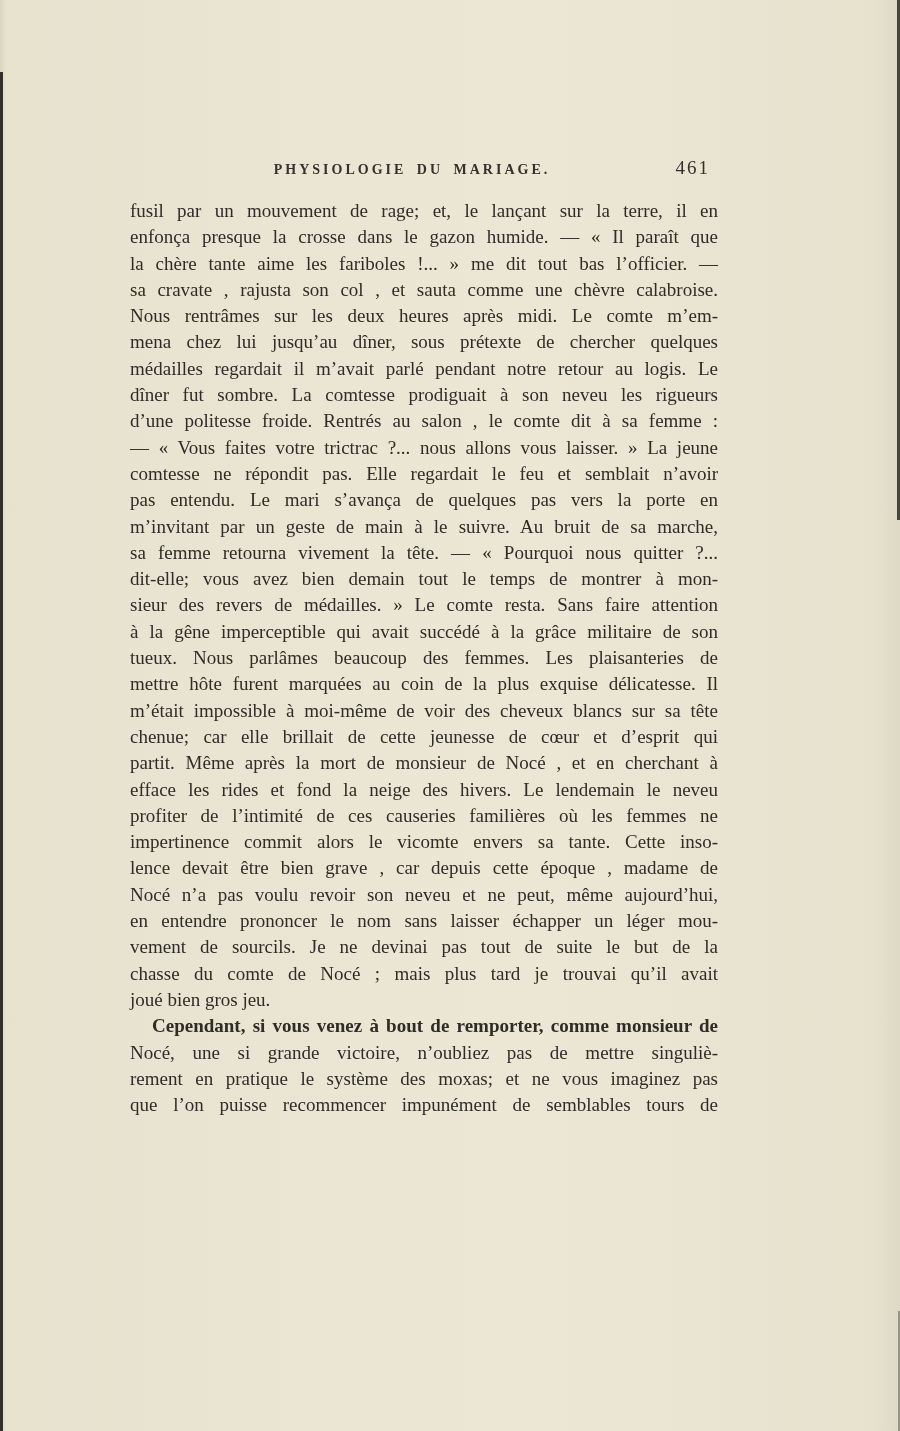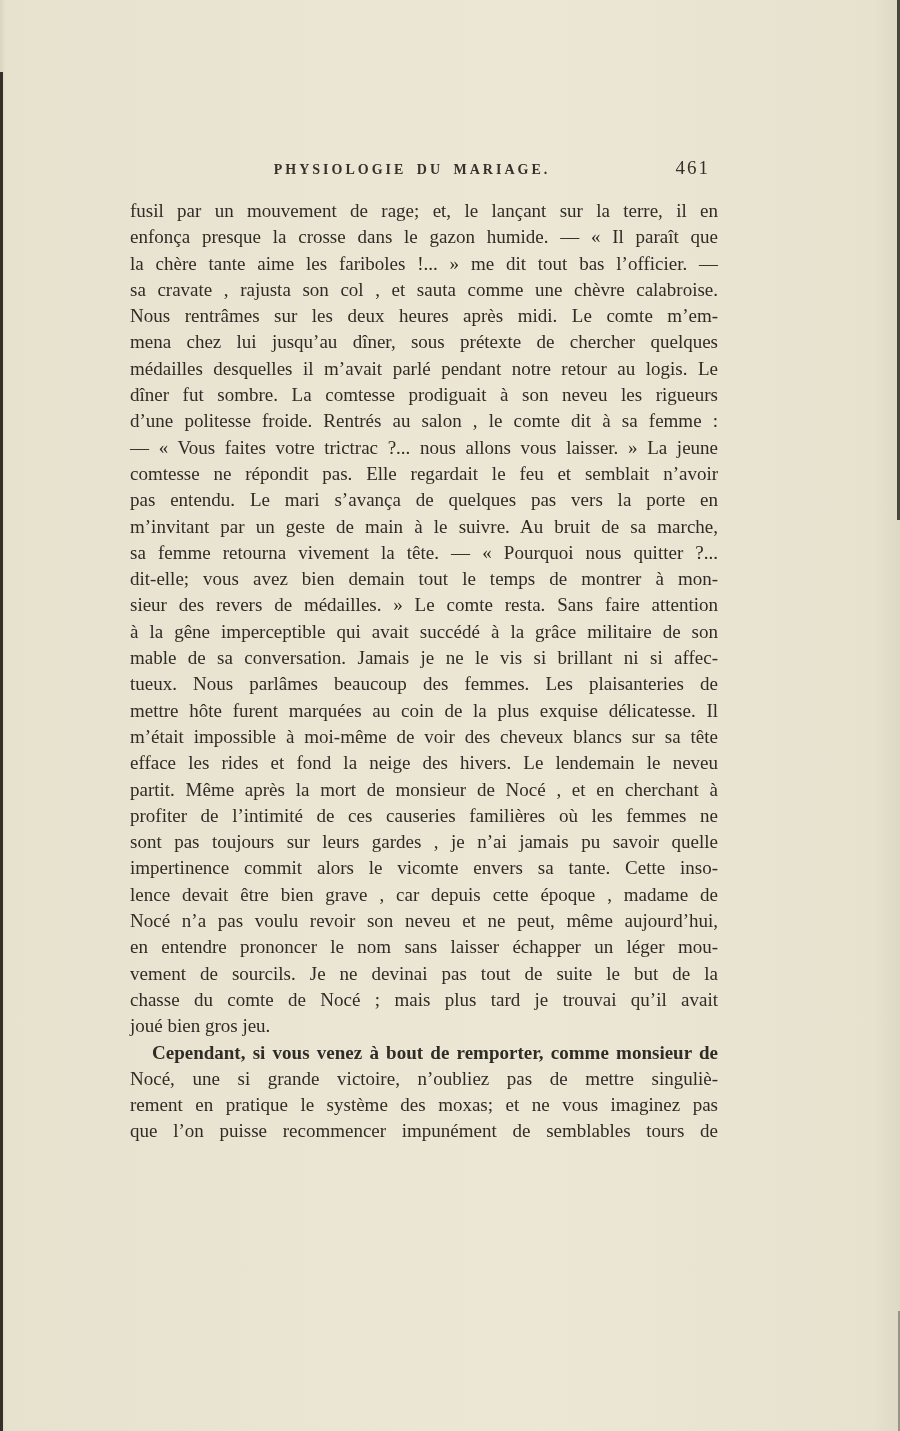--- a/index.html
+++ b/index.html
@@ -100,39 +100,38 @@
       <span class="page-number">461</span>
     </div>
 
     <div class="body-text">
         <div class="line">fusil par un mouvement de rage; et, le lançant sur la terre, il en</div>
         <div class="line">enfonça presque la crosse dans le gazon humide. — « Il paraît que</div>
         <div class="line">la chère tante aime les fariboles !... » me dit tout bas l’officier. —</div>
         <div class="line">sa cravate , rajusta son col , et sauta comme une chèvre calabroise.</div>
         <div class="line">Nous rentrâmes sur les deux heures après midi. Le comte m’em-</div>
         <div class="line">mena chez lui jusqu’au dîner, sous prétexte de chercher quelques</div>
-        <div class="line">médailles desquelles il m’avait parlé pendant notre retour au logis. Le</div>
+        <div class="line">médailles regardait il m’avait parlé pendant notre retour au logis. Le</div>
         <div class="line">dîner fut sombre. La comtesse prodiguait à son neveu les rigueurs</div>
         <div class="line">d’une politesse froide. Rentrés au salon , le comte dit à sa femme :</div>
         <div class="line">— « Vous faites votre trictrac ?... nous allons vous laisser. » La jeune</div>
         <div class="line">comtesse ne répondit pas. Elle regardait le feu et semblait n’avoir</div>
         <div class="line">pas entendu. Le mari s’avança de quelques pas vers la porte en</div>
         <div class="line">m’invitant par un geste de main à le suivre. Au bruit de sa marche,</div>
         <div class="line">sa femme retourna vivement la tête. — « Pourquoi nous quitter ?...</div>
         <div class="line">dit-elle; vous avez bien demain tout le temps de montrer à mon-</div>
         <div class="line">sieur des revers de médailles. » Le comte resta. Sans faire attention</div>
         <div class="line">à la gêne imperceptible qui avait succédé à la grâce militaire de son</div>
-        <div class="line">mable de sa conversation. Jamais je ne le vis si brillant ni si affec-</div>
         <div class="line">tueux. Nous parlâmes beaucoup des femmes. Les plaisanteries de</div>
         <div class="line">mettre hôte furent marquées au coin de la plus exquise délicatesse. Il</div>
         <div class="line">m’était impossible à moi-même de voir des cheveux blancs sur sa tête</div>
+        <div class="line">chenue; car elle brillait de cette jeunesse de cœur et d’esprit qui</div>
+        <div class="line">partit. Même après la mort de monsieur de Nocé , et en cherchant à</div>
         <div class="line">efface les rides et fond la neige des hivers. Le lendemain le neveu</div>
-        <div class="line">partit. Même après la mort de monsieur de Nocé , et en cherchant à</div>
         <div class="line">profiter de l’intimité de ces causeries familières où les femmes ne</div>
-        <div class="line">sont pas toujours sur leurs gardes , je n’ai jamais pu savoir quelle</div>
         <div class="line">impertinence commit alors le vicomte envers sa tante. Cette inso-</div>
         <div class="line">lence devait être bien grave , car depuis cette époque , madame de</div>
         <div class="line">Nocé n’a pas voulu revoir son neveu et ne peut, même aujourd’hui,</div>
         <div class="line">en entendre prononcer le nom sans laisser échapper un léger mou-</div>
         <div class="line">vement de sourcils. Je ne devinai pas tout de suite le but de la</div>
         <div class="line">chasse du comte de Nocé ; mais plus tard je trouvai qu’il avait</div>
         <div class="line last">joué bien gros jeu.</div>
         <div class="line indent">Cependant, si vous venez à bout de remporter, comme monsieur de</div>
         <div class="line">Nocé, une si grande victoire, n’oubliez pas de mettre singuliè-</div>
         <div class="line">rement en pratique le système des moxas; et ne vous imaginez pas</div>

